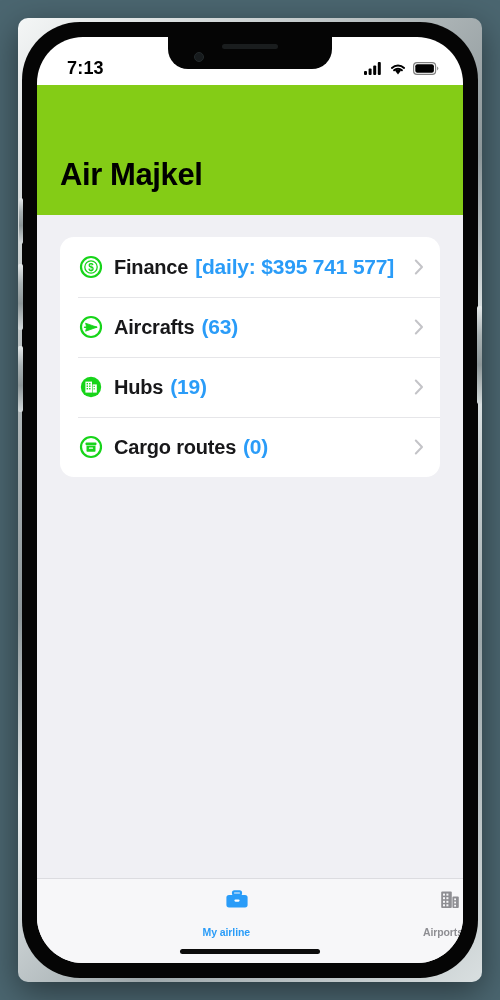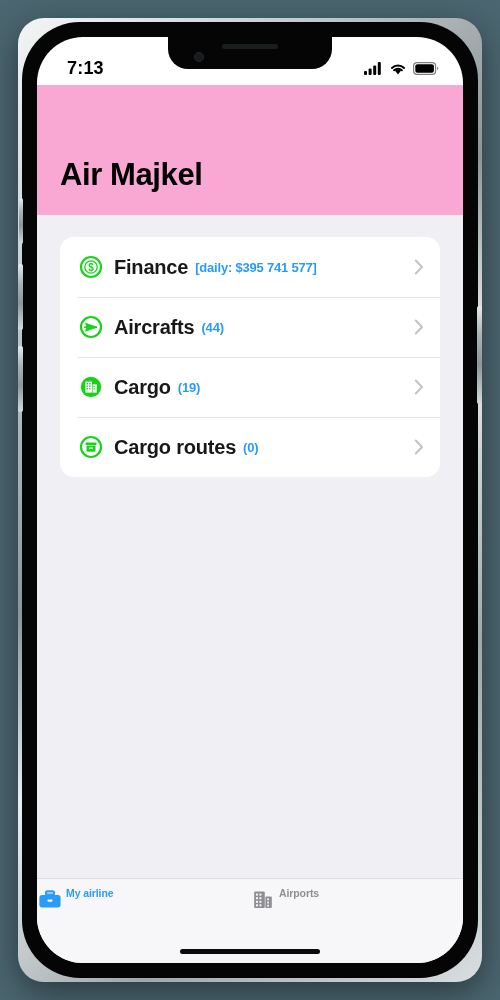--- a/index.html
+++ b/index.html
@@ -16,21 +16,21 @@
     position: relative;
   }
 
   
   .phone-frame {
     position: absolute;
     left: 18px;
     top: 18px;
     width: 464px;
     height: 964px;
-    border-radius: 26px;
+    border-radius: 10px;
     background: linear-gradient(135deg, #f4f6f6 0%, #c9cfd0 18%, #8c9699 42%, #e9eeef 55%, #9ea8ab 76%, #d9dfe0 100%);
     box-shadow: 0 10px 34px rgba(0,0,0,0.45);
   }
 
   .phone-body {
     position: absolute;
     left: 4px;
     top: 4px;
     right: 4px;
     bottom: 4px;
@@ -118,21 +118,21 @@
     gap: 6px;
   }
 
   
   .nav-header {
     position: absolute;
     top: 48px;
     left: 0;
     right: 0;
     height: 130px;
-    background: #f9a8d4;
+    background: #84cc16;
     display: flex;
     align-items: flex-end;
     padding: 0 0 22px 23px;
   }
   .nav-title {
     font-size: 31px;
     font-weight: 700;
     color: #000;
     letter-spacing: -0.4px;
   }
@@ -184,21 +184,21 @@
 
   .row-label {
     font-size: 20px;
     font-weight: 700;
     color: #18181a;
     letter-spacing: -0.2px;
     white-space: nowrap;
   }
 
   .row-value {
-    font-size: 13px;
+    font-size: 21px;
     font-weight: 700;
     color: #2a9cf8;
     letter-spacing: -0.2px;
     margin-left: 7px;
     white-space: nowrap;
   }
 
   .chevron {
     margin-left: auto;
     width: 10px;
@@ -215,23 +215,23 @@
     height: 85px;
     background: #f7f7f9;
     border-top: 1px solid #dcdce0;
     display: flex;
     align-items: flex-start;
     padding-top: 8px;
   }
   .tab {
     flex: 1;
     display: flex;
-    flex-direction: row;
-    align-items: flex-start;
-    gap: 3px;
+    flex-direction: column;
+    align-items: flex-end;
+    gap: 13px;
     cursor: pointer;
   }
   .tab-icon {
     height: 26px;
     display: flex;
     align-items: center;
     justify-content: center;
   }
   .tab-label {
     font-size: 10.5px;
@@ -317,21 +317,21 @@
 
           <div class="row">
             <span class="row-icon">
               <svg width="24" height="24" viewBox="0 0 24 24">
                 <circle cx="12" cy="12" r="10" fill="none" stroke="#17d41a" stroke-width="2.2"></circle>
                 <path d="M18 12.2 L6.6 16.2 l1.1-4 -1.1-4 Z M8.4 12.2 h9" fill="#17d41a" stroke="#17d41a" stroke-width="0.8" stroke-linejoin="round"></path>
                 <path d="M5.6 12.2 h12" stroke="#17d41a" stroke-width="1.6" stroke-linecap="round"></path>
               </svg>
             </span>
             <span class="row-label">Aircrafts</span>
-            <span class="row-value">(44)</span>
+            <span class="row-value">(63)</span>
             <svg class="chevron" viewBox="0 0 10 16">
               <path d="M1.8 1.5 L8 8 L1.8 14.5" fill="none" stroke="#c4c4c8" stroke-width="2" stroke-linecap="round" stroke-linejoin="round"></path>
             </svg>
           </div>
 
           <div class="row">
             <span class="row-icon">
               <svg width="24" height="24" viewBox="0 0 24 24">
                 <circle cx="12" cy="12" r="10.2" fill="#17d41a"></circle>
                 <rect x="6.4" y="6.6" width="6.6" height="11" fill="#fff"></rect>
@@ -341,21 +341,21 @@
                     <rect x="10.1" y="8" width="1.4" height="1.4"></rect>
                   <rect x="7.6" y="10.5" width="1.4" height="1.4"></rect>
                     <rect x="10.1" y="10.5" width="1.4" height="1.4"></rect>
                   <rect x="7.6" y="13" width="1.4" height="1.4"></rect>
                     <rect x="10.1" y="13" width="1.4" height="1.4"></rect>
                   <rect x="14.6" y="10.8" width="1.2" height="1.2"></rect>
                     <rect x="14.6" y="13.2" width="1.2" height="1.2"></rect>
                 </g>
               </svg>
             </span>
-            <span class="row-label">Cargo</span>
+            <span class="row-label">Hubs</span>
             <span class="row-value">(19)</span>
             <svg class="chevron" viewBox="0 0 10 16">
               <path d="M1.8 1.5 L8 8 L1.8 14.5" fill="none" stroke="#c4c4c8" stroke-width="2" stroke-linecap="round" stroke-linejoin="round"></path>
             </svg>
           </div>
 
 
           <div class="row">
             <span class="row-icon">
               <svg width="24" height="24" viewBox="0 0 24 24">

